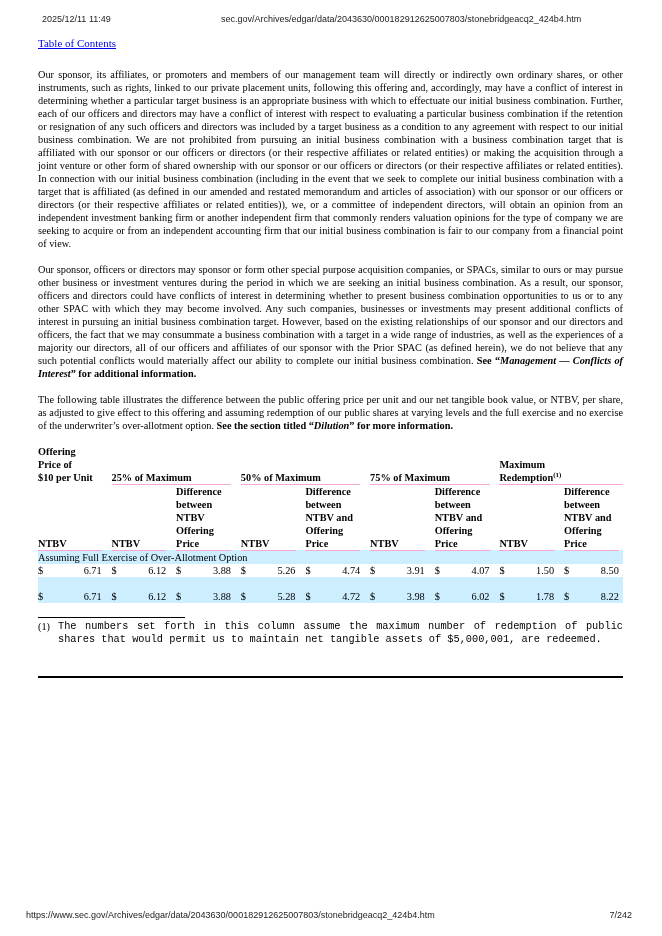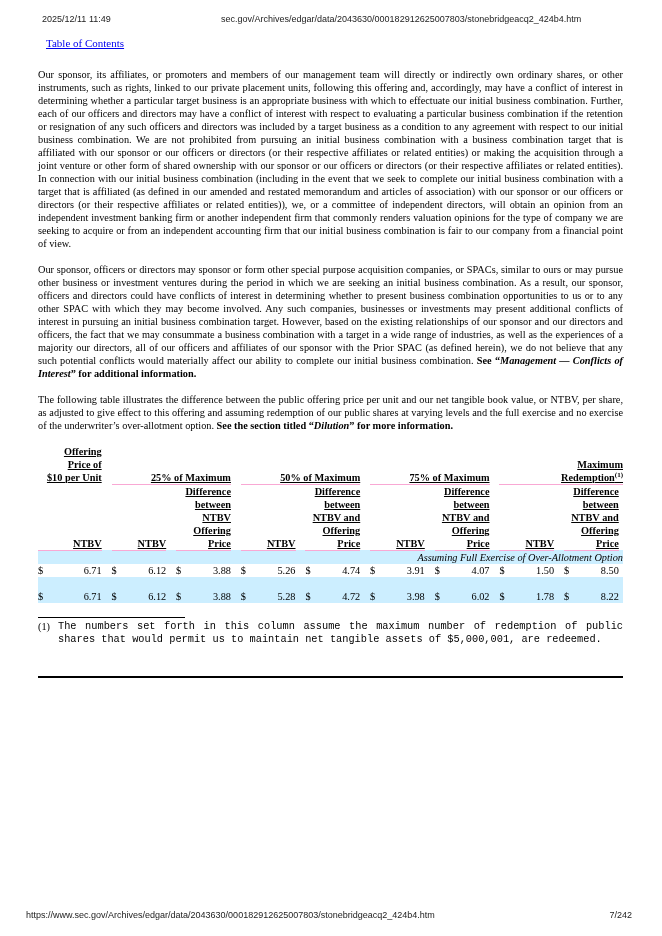--- a/index.html
+++ b/index.html
@@ -1,29 +1,29 @@
 <!DOCTYPE html>
 <html><head>
   <meta charset="utf-8">
   <style>
     html, body { margin: 0; padding: 0; background: #ffffff; }
     body { width: 662px; height: 936px; position: relative; overflow: hidden; font-family: "Liberation Serif", serif; color: #000; }
     .browser-header { position: absolute; top: 14px; left: 16px; width: 662px; height: 14px; font-family: "Liberation Sans", sans-serif; font-size: 9px; color: #222; }
     .browser-header .date { position: absolute; left: 26px; top: 0; }
     .browser-header .url { position: absolute; left: 205px; top: 0; }
-    .toc-link { position: absolute; left: 46px; top: 37px; font-size: 11px; color: #0000ee; text-decoration: underline; cursor: pointer; }
+    .toc-link { position: absolute; left: 38px; top: 37px; font-size: 11px; color: #0000ee; text-decoration: underline; cursor: pointer; }
     .content { position: absolute; left: 38px; top: 68px; width: 585px; }
     .para { font-size: 10.3px; line-height: 13px; text-align: justify; margin: 0 0 13px 0; }
     .para b i { font-style: italic; }
     table.dil { width: 585px; border-collapse: collapse; font-size: 10.3px; margin-top: 6px; }
     table.dil td { padding: 0; line-height: 13px; vertical-align: bottom; }
-    .hd { font-weight: bold; text-align: right; text-decoration: underline; }
+    .hd { font-weight: bold; text-align: left; }
     .ul { border-bottom: 1px solid #f9a8d4; }
     .row-shade td { background: #cceeff; }
-    .cap { font-style: italic; text-align: right; }
+    .cap { text-align: left; }
     .dol { text-align: left; }
     .num { text-align: right; }
     .footnote-rule { width: 147px; border-top: 1px solid #000; margin-top: 14px; }
     .footnote { display: flex; font-size: 10.3px; line-height: 13px; margin-top: 2px; }
     .footnote .fn-mark { width: 20px; flex: none; }
     .footnote .fn-text { flex: 1; text-align: justify; font-family: Liberation Mono, monospace; }
     .thick-rule { width: 585px; border-top: 2px solid #000; margin-top: 30px; }
     .browser-footer { position: absolute; top: 910px; left: 0; width: 662px; font-family: "Liberation Sans", sans-serif; font-size: 9px; color: #222; }
     .browser-footer .furl { position: absolute; left: 26px; }
     .browser-footer .page { position: absolute; right: 30px; }

